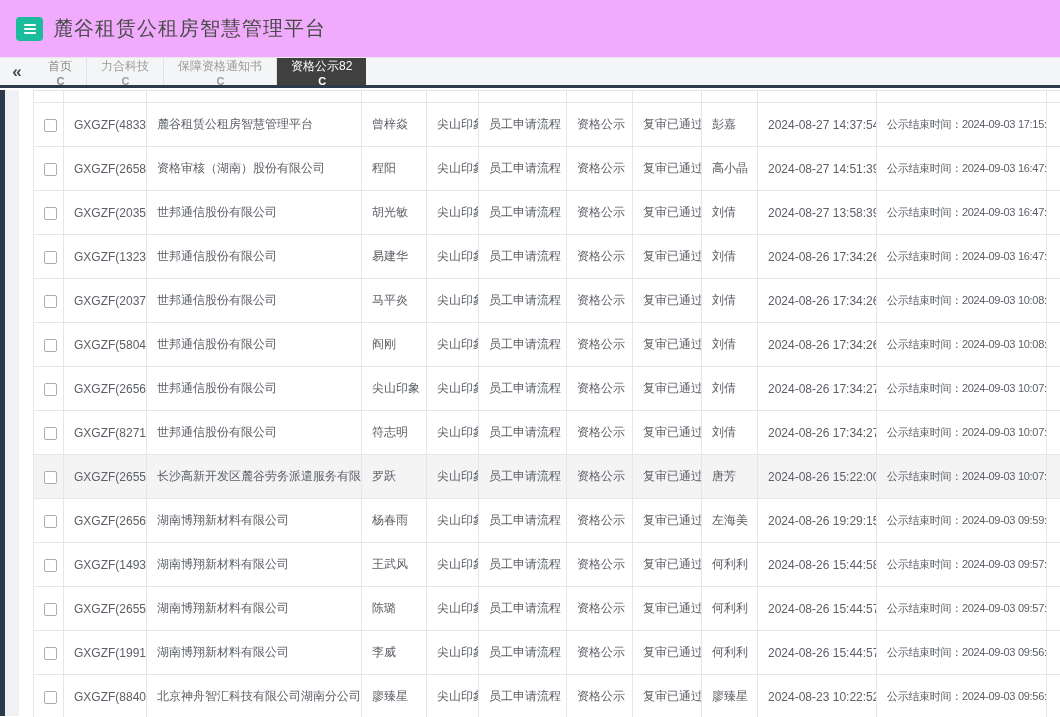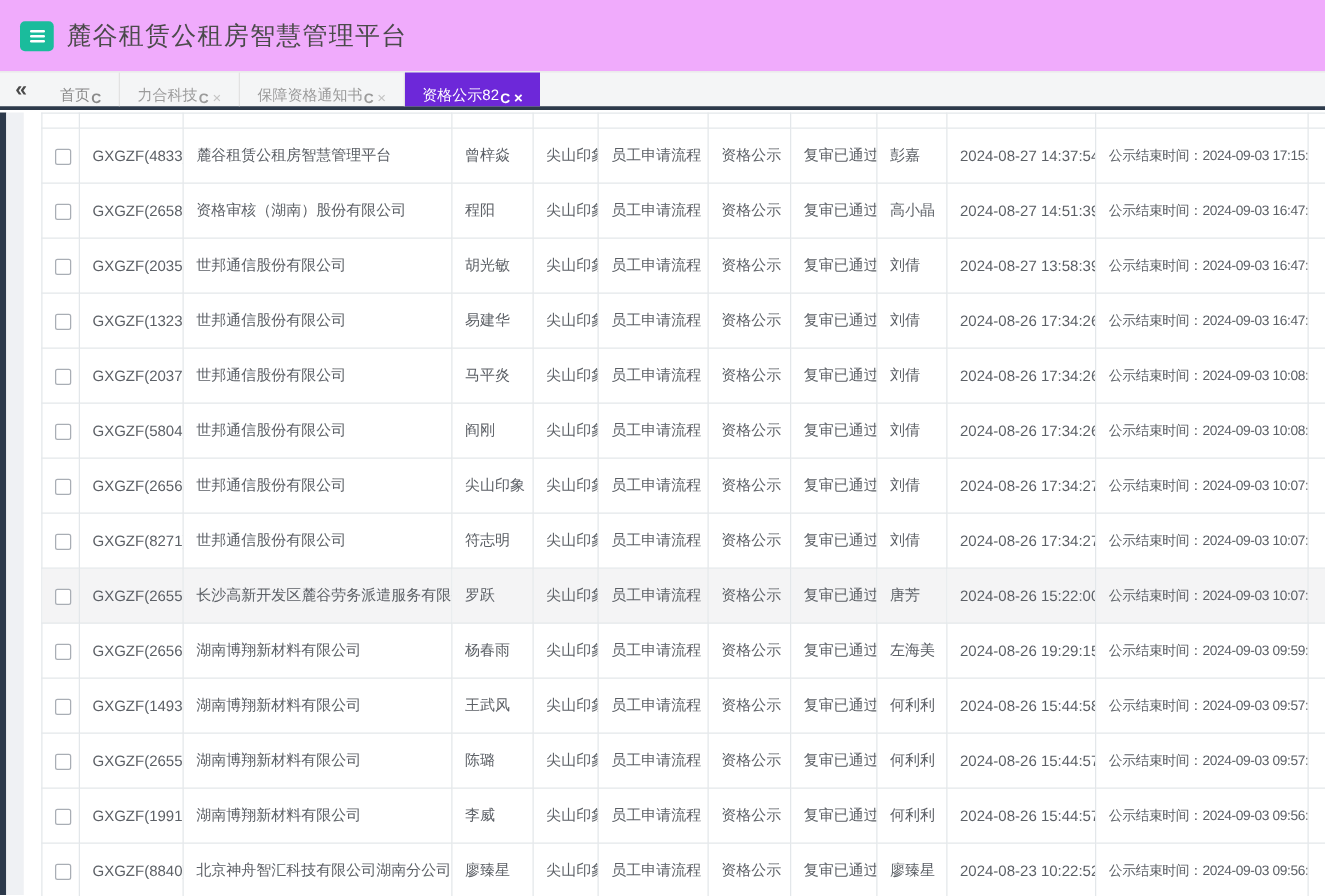--- a/index.html
+++ b/index.html
@@ -11,27 +11,27 @@
   .menu-toggle { width: 27px; height: 24px; background: #1abc9c; border: none; border-radius: 4px;
     display: flex; flex-direction: column; justify-content: center; align-items: center; gap: 2px; cursor: pointer; }
   .menu-toggle .bar { width: 12px; height: 2px; background: #fff; border-radius: 1px; }
   .app-title { font-size: 20px; color: #4a4a4a; font-weight: 500; margin-left: 10px; letter-spacing: 1px; }
 
   
   .tab-bar { height: 31px; background: #f4f5f6; border-top: 1px solid #e8e8e8;
     border-bottom: 3px solid #2d3a4b; display: flex; align-items: stretch; }
   .collapse-btn { width: 34px; display: flex; align-items: center; justify-content: center;
     color: #4a4a4a; font-size: 17px; font-weight: bold; cursor: pointer; }
-  .tab { display: flex; align-items: flex-end; padding: 0 14px; font-size: 12px; color: #9b9b9b;
-    border-right: 1px solid #e2e2e2; cursor: pointer; white-space: nowrap; }
+  .tab { display: flex; align-items: center; padding: 0 14px; font-size: 12px; color: #9b9b9b;
+    border-right: 1px solid #e2e2e2; cursor: pointer; white-space: nowrap; flex-direction: column; }
   .tab:first-of-type { border-left: 1px solid #e2e2e2; }
   .tab .refresh { font-weight: bold; margin-left: 1px; font-size: 11px; }
   .tab .close { margin-left: 3px; color: #c3c3c3; font-size: 12px; }
   .tab.tab-home { color: #8a8a8a; }
-  .tab.active { background: #6d28d9; color: #fff; border-right: none; }
+  .tab.active { background: #404040; color: #fff; border-right: none; }
   .tab.active .close { color: #fff; font-weight: bold; }
 
   
   .main { position: relative; height: 626px; background: #fff; }
   .side-strip-dark { position: absolute; left: 0; top: 0; width: 5px; height: 100%; background: #2d3a4b; }
   .side-strip-gray { position: absolute; left: 5px; top: 0; width: 14px; height: 100%; background: #eff1f4; }
 
   table.grid { border-collapse: collapse; table-layout: fixed; margin-left: 33px; margin-top: 2px;
     width: 1028px; font-size: 12px; color: #5c6066; }
   table.grid td { border: 1px solid #e3e7ea; height: 44px; padding: 0 6px 0 10px;

